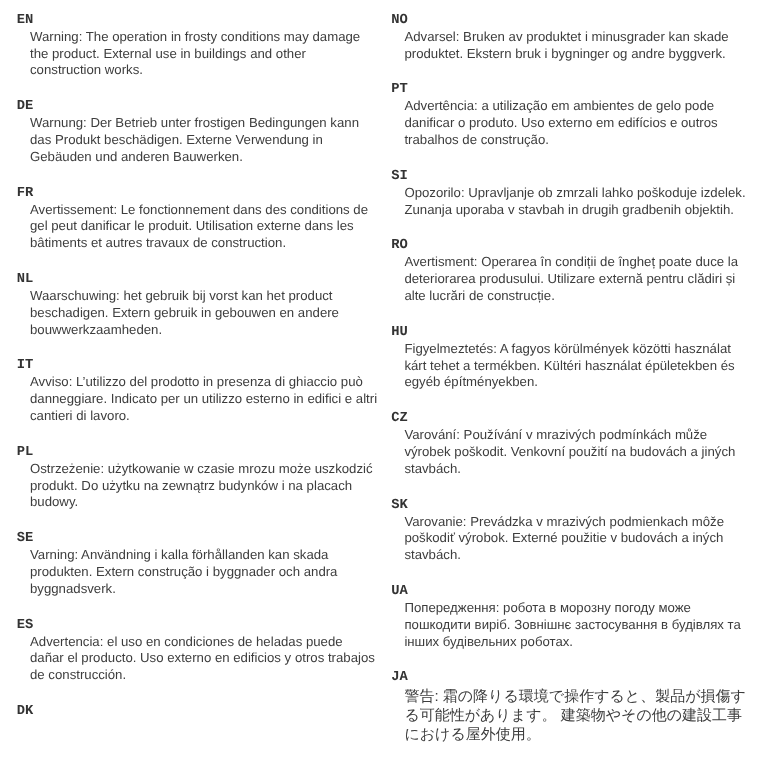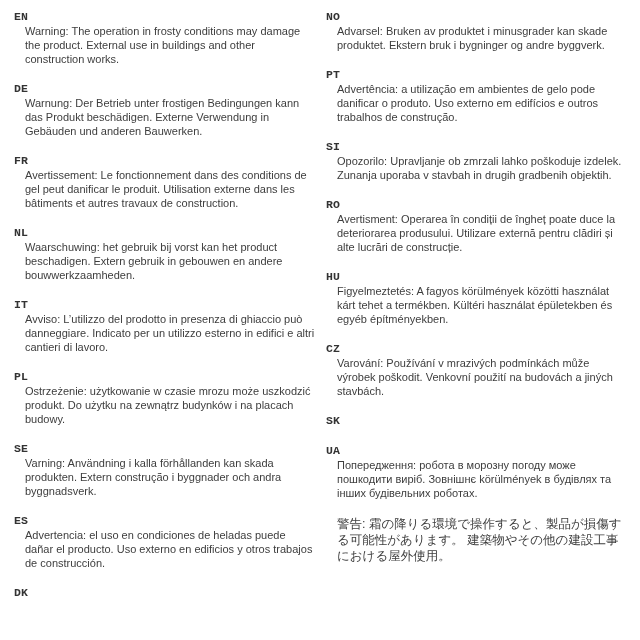--- a/index.html
+++ b/index.html
@@ -104,23 +104,25 @@
     <section class="warn-block">
       <h2 class="lang-code">HU</h2>
       <p class="warn-text">Figyelmeztetés: A fagyos körülmények közötti használat kárt tehet a termékben. Kültéri használat épületekben és egyéb építményekben.</p>
     </section>
     <section class="warn-block">
       <h2 class="lang-code">CZ</h2>
       <p class="warn-text">Varování: Používání v mrazivých podmínkách může výrobek poškodit. Venkovní použití na budovách a jiných stavbách.</p>
     </section>
     <section class="warn-block">
       <h2 class="lang-code">SK</h2>
+      <p class="warn-text">Varovanie: Prevádzka v mrazivých podmienkach môže poškodiť výrobok. Externé použitie v budovách a iných stavbách.</p>
     </section>
     <section class="warn-block">
       <h2 class="lang-code">UA</h2>
-      <p class="warn-text">Попередження: робота в морозну погоду може пошкодити виріб. Зовнішнє körülmények в будівлях та інших будівельних роботах.</p>
+      <p class="warn-text">Попередження: робота в морозну погоду може пошкодити виріб. Зовнішнє застосування в будівлях та інших будівельних роботах.</p>
     </section>
     <section class="warn-block ja">
+      <h2 class="lang-code">JA</h2>
       <p class="warn-text">警告: 霜の降りる環境で操作すると、製品が損傷する可能性があります。 建築物やその他の建設工事における屋外使用。</p>
     </section>
   </div>
 
 </div>
 
 </body></html>

